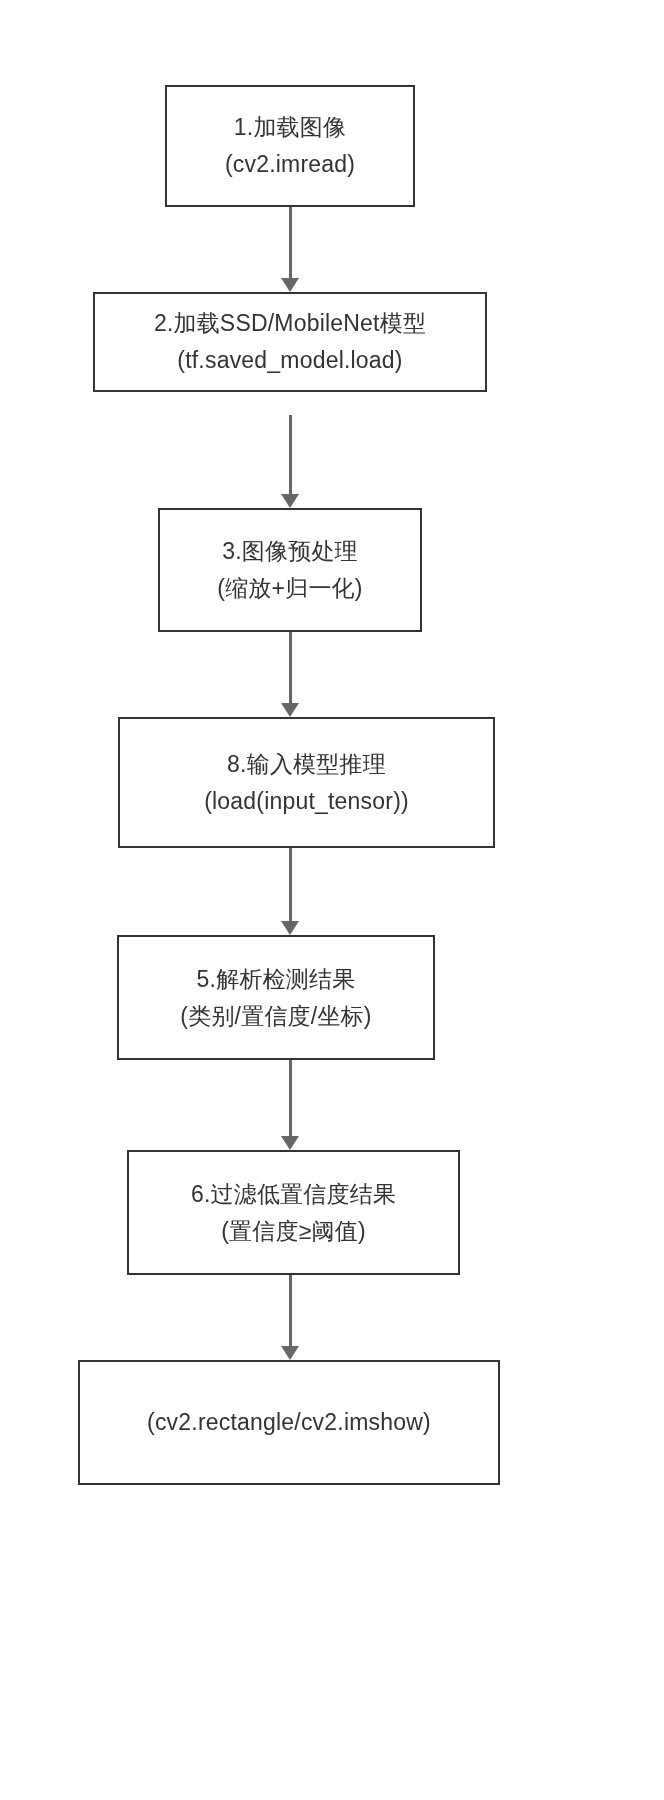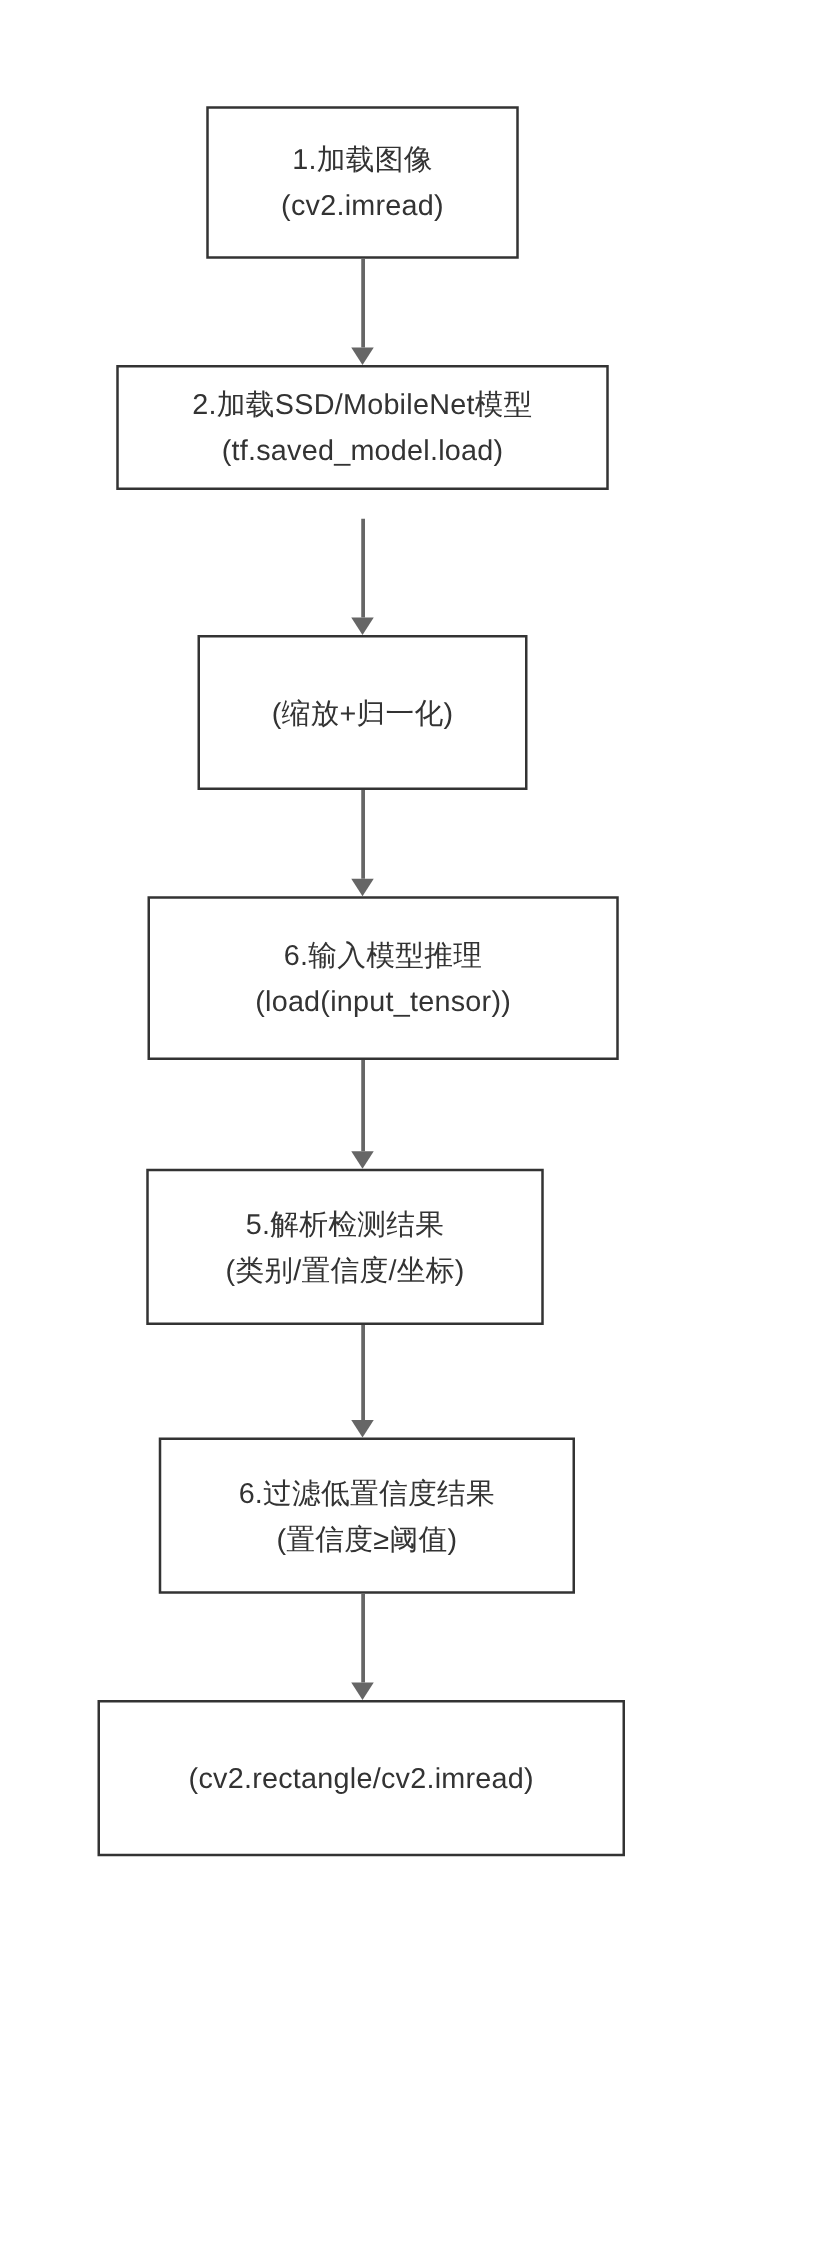--- a/index.html
+++ b/index.html
@@ -77,30 +77,31 @@
     <div class="node-line primary">2.加载SSD/MobileNet模型</div>
     <div class="node-line">(tf.saved_model.load)</div>
   </div>
 
   <div class="connector" style="left:290px; top:415px; height:93px;">
     <div class="shaft" style="height:79px;"></div>
     <div class="head" style="top:79px;"></div>
   </div>
 
   <div class="node" style="left:158px; top:508px; width:264px; height:124px;">
+    <div class="node-line primary">3.图像预处理</div>
     <div class="node-line">(缩放+归一化)</div>
   </div>
 
   <div class="connector" style="left:290px; top:632px; height:85px;">
     <div class="shaft" style="height:71px;"></div>
     <div class="head" style="top:71px;"></div>
   </div>
 
   <div class="node" style="left:118px; top:717px; width:377px; height:131px;">
-    <div class="node-line primary">6.输入模型推理</div>
+    <div class="node-line primary">8.输入模型推理</div>
     <div class="node-line">(load(input_tensor))</div>
   </div>
 
   <div class="connector" style="left:290px; top:848px; height:87px;">
     <div class="shaft" style="height:73px;"></div>
     <div class="head" style="top:73px;"></div>
   </div>
 
   <div class="node" style="left:117px; top:935px; width:318px; height:125px;">
     <div class="node-line primary">5.解析检测结果</div>
@@ -116,16 +117,16 @@
     <div class="node-line primary">6.过滤低置信度结果</div>
     <div class="node-line">(置信度≥阈值)</div>
   </div>
 
   <div class="connector" style="left:290px; top:1275px; height:85px;">
     <div class="shaft" style="height:71px;"></div>
     <div class="head" style="top:71px;"></div>
   </div>
 
   <div class="node" style="left:78px; top:1360px; width:422px; height:125px;">
-    <div class="node-line">(cv2.rectangle/cv2.imread)</div>
+    <div class="node-line">(cv2.rectangle/cv2.imshow)</div>
   </div>
 
 </div>
 
 </body></html>

